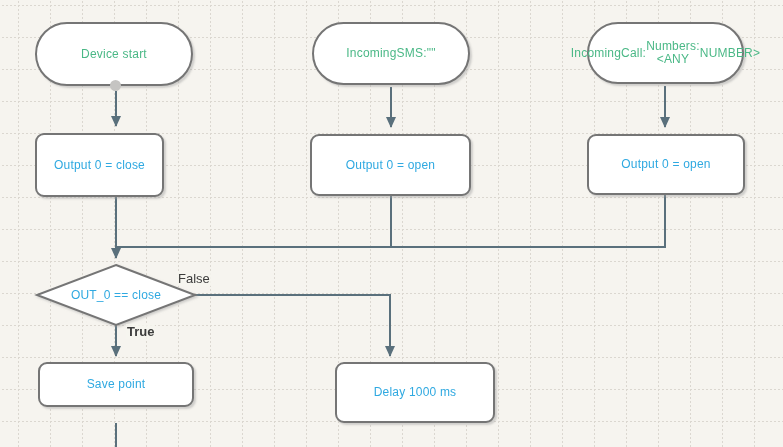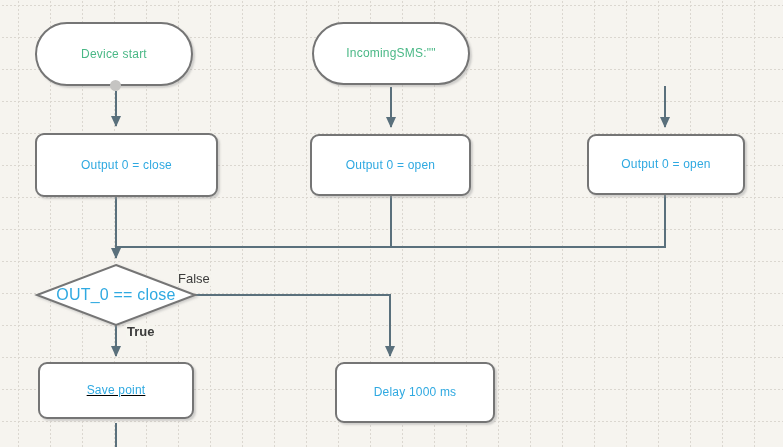--- a/index.html
+++ b/index.html
@@ -24,21 +24,21 @@
     font-size:12px;line-height:13px;letter-spacing:.2px;
     box-shadow:2px 2px 2px rgba(160,160,160,.45);
   }
   .stadium{border-radius:33px;}
   .process{border-radius:9px;}
   .event-text{color:var(--event-text,#4ab886);}
   .action-text{color:var(--action-text,#2fa9e1);}
   .diamond-label{
     position:absolute;z-index:2;
     display:flex;align-items:center;justify-content:center;
-    font-size:16px;letter-spacing:.2px;
+    font-size:12px;letter-spacing:.2px;
   }
   .edge-label{
     position:absolute;z-index:3;
     font-size:13px;color:var(--label-text,#3c3c3c);
     background:rgba(246,244,239,.85);
     padding:0 1px;
   }
   .connector-dot{
     position:absolute;z-index:3;
     width:11px;height:11px;border-radius:50%;
@@ -84,39 +84,44 @@
     <div class="event-text">Device start</div>
   </div>
 
   <div class="connector-dot" style="left:110px;top:80px;"></div>
 
   <div class="node stadium" style="left:312px;top:22px;width:158px;height:63px;">
     <div class="event-text">IncomingSMS:</div>
     <div class="event-text">""</div>
   </div>
 
+  <div class="node stadium" style="left:587px;top:22px;width:157px;height:62px;">
+    <div class="event-text">IncomingCall:</div>
+    <div class="event-text">Numbers: &lt;ANY</div>
+    <div class="event-text">NUMBER&gt;</div>
+  </div>
 
-  <div class="node process" style="left:35px;top:133px;width:183px;height:64px;">
+  <div class="node process" style="left:35px;top:133px;width:129px;height:64px;">
     <div class="action-text">Output 0 = close</div>
   </div>
 
   <div class="node process" style="left:310px;top:134px;width:161px;height:62px;">
     <div class="action-text">Output 0 = open</div>
   </div>
 
   <div class="node process" style="left:587px;top:134px;width:158px;height:61px;">
     <div class="action-text">Output 0 = open</div>
   </div>
 
   <div class="diamond-label action-text" style="left:37px;top:265px;width:158px;height:60px;">OUT_0 == close</div>
 
   <div class="edge-label" style="left:177px;top:271px;">False</div>
   <div class="edge-label" style="left:126px;top:324px;font-weight:bold;">True</div>
 
-  <div class="node process" style="left:38px;top:362px;width:156px;height:57px;text-decoration:underline;">
+  <div class="node process" style="left:38px;top:362px;width:156px;height:45px;">
     <div class="action-text">Save point</div>
   </div>
 
   <div class="node process" style="left:310px;top:362px;width:160px;height:61px;margin-left:25px;">
     <div class="action-text">Delay 1000 ms</div>
   </div>
 
 </div>
 
 </body></html>

